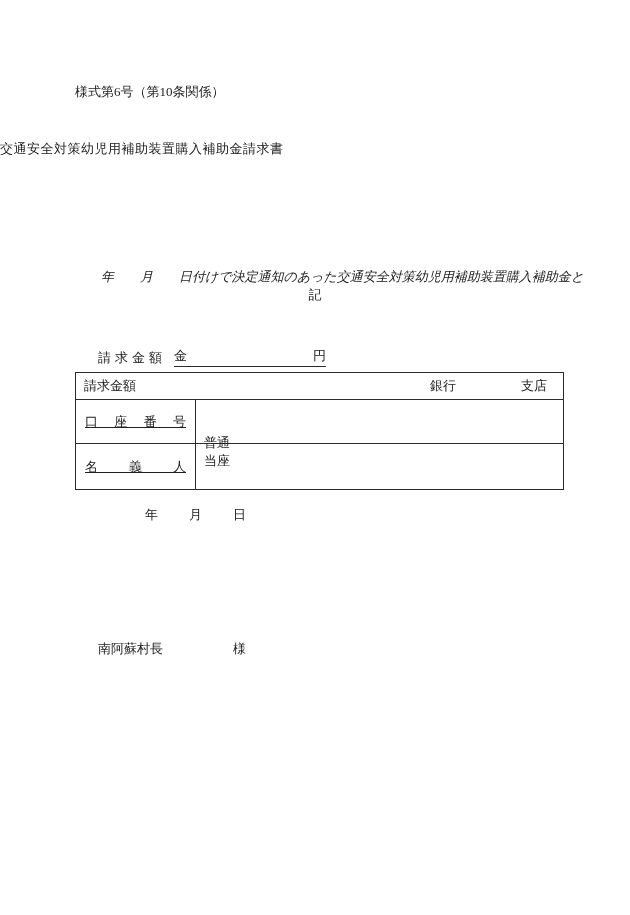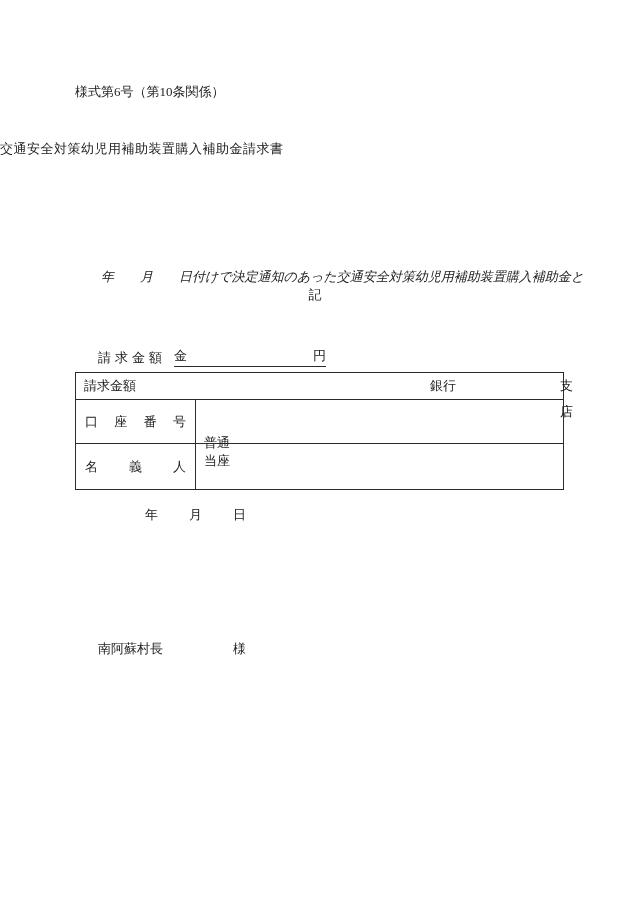--- a/index.html
+++ b/index.html
@@ -71,31 +71,32 @@
     box-sizing: content-box;
   }
   .t-row1 {
     position: relative;
     height: 26px;
     line-height: 26px;
     border-bottom: 1px solid #2b2b2b;
   }
   .t-row1 .payment-method { position: absolute; left: 8px; }
   .t-row1 .bank-suffix    { position: absolute; left: 354px; }
-  .t-row1 .branch-suffix  { position: absolute; left: 445px; margin-left: 39px; }
+  .t-row1 .branch-suffix  { position: absolute; left: 445px; }
   .t-row { display: flex; }
   .t-row2 { height: 43px; border-bottom: 1px solid #2b2b2b; }
   .t-row3 { height: 45px; }
   .cell-label {
     width: 120px;
     box-sizing: border-box;
     border-right: 1px solid #2b2b2b;
     display: flex;
     align-items: center;
     padding: 0 9px;
+    text-decoration: underline;
   }
   .cell-label > span {
     display: block;
     width: 100%;
     text-align: justify;
     text-align-last: justify;
   }
   .cell-value {
     flex: 1;
     padding: 3px 0 0 8px;

